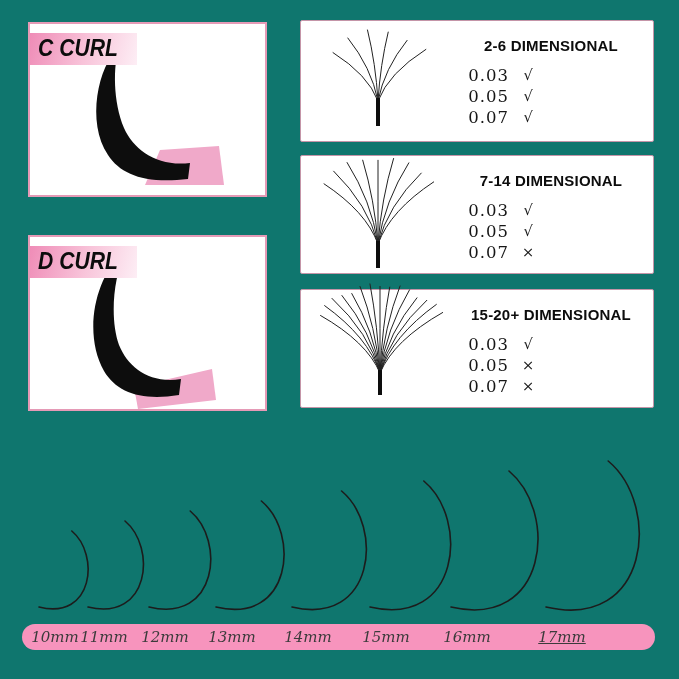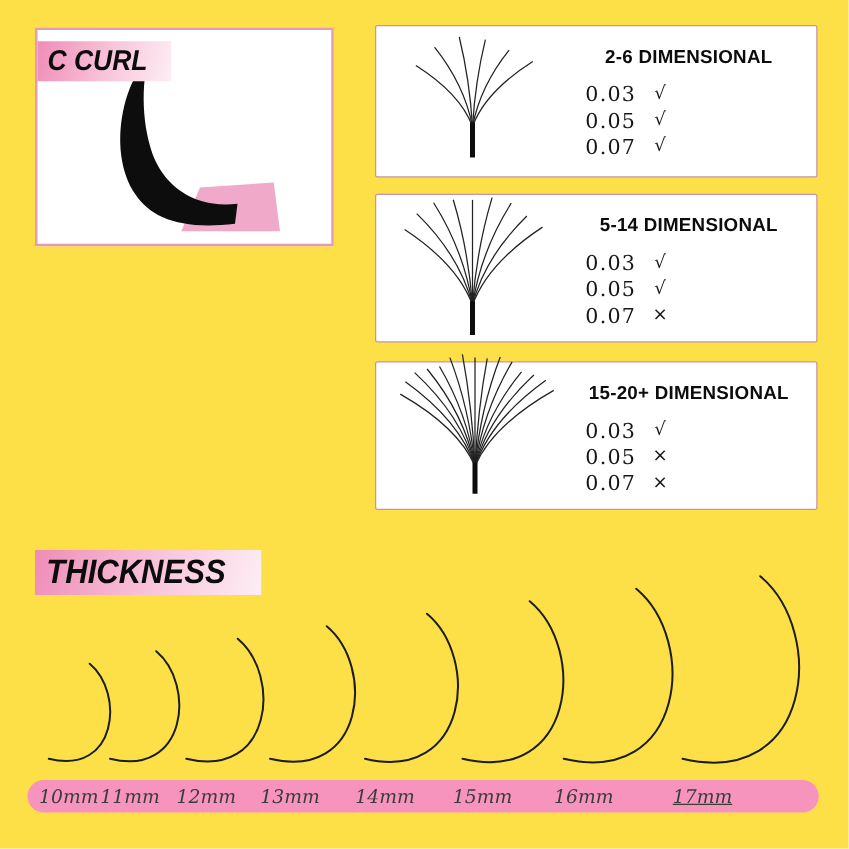--- a/index.html
+++ b/index.html
@@ -1,17 +1,17 @@
 <!DOCTYPE html>
 <html style="--bar-pink: #f794bd; --tape-pink: #f0a9c9; --card-border: #c495a8; --card-border-strong: #e59ab6; --label-gradient-start: #ef8cb7; --label-gradient-end: #fdeef5; --lash-black: #0d0d0d;"><head>
 <meta charset="utf-8">
 <style>
   html,body{margin:0;padding:0;background:#ffffff;}
   .canvas{
-    position:relative;width:679px;height:679px;background:#fde047;
+    position:relative;width:679px;height:679px;background:#0f766e;
     font-family:"Liberation Sans",sans-serif;overflow:hidden;
   }
   
   .curl-card{
     position:absolute;left:28px;width:235px;background:#fff;
     border:2px solid var(--card-border-strong,#e59ab6);
   }
   .curl-card svg{position:absolute;left:0;top:0;width:100%;height:100%;}
   .tape{fill:var(--tape-pink,#f0a9c9);}
   .lash-solid{fill:var(--lash-black,#0d0d0d);}
@@ -58,20 +58,28 @@
 
   <section class="curl-card" style="top:22px;height:171px;">
     <svg viewBox="0 0 235 171" aria-hidden="true">
       <polygon class="tape" points="115,161 194,161 189,122 130,126"></polygon>
       <path class="lash-solid" d="M 89,23 C 68,42 56,98 78,131 C 91,151 116,160 158,155 L 160,139
                C 127,143 104,126 94,104 C 83,78 83,42 89,23 Z"></path>
     </svg>
     <span class="pill-label curl-label"><span class="tx">C CURL</span></span>
   </section>
 
+  <section class="curl-card" style="top:235px;height:172px;">
+    <svg viewBox="0 0 235 172" aria-hidden="true">
+      <polygon class="tape" points="104,150 182,132 186,163 108,172"></polygon>
+      <path class="lash-solid" d="M 97,13 C 66,35 52,95 74,134 C 87,156 112,164 149,158 L 151,142
+               C 119,147 98,130 89,108 C 79,80 84,35 97,13 Z"></path>
+    </svg>
+    <span class="pill-label curl-label"><span class="tx">D CURL</span></span>
+  </section>
 
   <section class="dim-card" style="top:20px;height:120px;">
     <svg class="fan" viewBox="0 0 160 120" aria-hidden="true">
         <path d="M 77 80 Q 67.0 53.8 31.7 31.4" fill="none" stroke="#222" stroke-width="1"></path>
         <path d="M 77 80 Q 70.3 46.4 46.6 16.7" fill="none" stroke="#222" stroke-width="1"></path>
         <path d="M 77 80 Q 74.7 42.6 66.4 8.6" fill="none" stroke="#222" stroke-width="1"></path>
         <path d="M 77 80 Q 79.3 43.7 87.3 10.7" fill="none" stroke="#222" stroke-width="1"></path>
         <path d="M 77 80 Q 83.4 47.6 106.3 19.1" fill="none" stroke="#222" stroke-width="1"></path>
         <path d="M 77 80 Q 87.6 52.1 125.2 28.2" fill="none" stroke="#222" stroke-width="1"></path>
         <line x1="77" y1="105" x2="77" y2="77" stroke="#0d0d0d" stroke-width="4"></line>
@@ -102,21 +110,21 @@
         <path d="M 77 88 Q 70.2 44.7 45.9 6.2" fill="none" stroke="#222" stroke-width="1"></path>
         <path d="M 77 88 Q 73.6 43.8 61.6 3.8" fill="none" stroke="#222" stroke-width="1"></path>
         <path d="M 77 88 Q 77.0 44.3 77.0 3.9" fill="none" stroke="#222" stroke-width="1"></path>
         <path d="M 77 88 Q 80.4 42.9 92.7 2.1" fill="none" stroke="#222" stroke-width="1"></path>
         <path d="M 77 88 Q 83.8 44.9 108.0 6.5" fill="none" stroke="#222" stroke-width="1"></path>
         <path d="M 77 88 Q 86.6 50.0 120.5 16.8" fill="none" stroke="#222" stroke-width="1"></path>
         <path d="M 77 88 Q 89.3 54.5 133.0 25.7" fill="none" stroke="#222" stroke-width="1"></path>
         <line x1="77" y1="112" x2="77" y2="85" stroke="#0d0d0d" stroke-width="4"></line>
       </svg>
     <div class="dim-content">
-      <div class="dim-title">5-14 DIMENSIONAL</div>
+      <div class="dim-title">7-14 DIMENSIONAL</div>
       <div class="dim-rows">
           <div class="row">
             <span class="size">0.03</span>
             <span class="mark">√</span>
           </div>
           <div class="row">
             <span class="size">0.05</span>
             <span class="mark">√</span>
           </div>
           <div class="row">
@@ -158,21 +166,20 @@
             <span class="mark">×</span>
           </div>
           <div class="row">
             <span class="size">0.07</span>
             <span class="mark">×</span>
           </div>
         </div>
     </div>
   </section>
 
-  <span class="pill-label thickness-label"><span class="tx">THICKNESS</span></span>
 
   <svg id="thickness-svg" viewBox="0 0 679 679" aria-hidden="true">
       <path d="M 71.8 531.0 C 99.8 554.4 93.6 620.7 39 607" fill="none" stroke="#1c1c1c" stroke-width="1.6" stroke-linecap="round"></path>
       <path d="M 125.0 521.0 C 156.6 547.4 149.6 622.2 88 607" fill="none" stroke="#1c1c1c" stroke-width="1.6" stroke-linecap="round"></path>
       <path d="M 190.2 511.0 C 225.4 540.4 217.6 623.7 149 607" fill="none" stroke="#1c1c1c" stroke-width="1.6" stroke-linecap="round"></path>
       <path d="M 261.4 501.0 C 300.2 533.4 291.6 625.2 216 607" fill="none" stroke="#1c1c1c" stroke-width="1.6" stroke-linecap="round"></path>
       <path d="M 341.6 491.0 C 384.0 526.4 374.6 626.7 292 607" fill="none" stroke="#1c1c1c" stroke-width="1.6" stroke-linecap="round"></path>
       <path d="M 423.8 481.0 C 469.8 519.4 459.6 628.2 370 607" fill="none" stroke="#1c1c1c" stroke-width="1.6" stroke-linecap="round"></path>
       <path d="M 509.0 471.0 C 558.6 512.4 547.6 629.7 451 607" fill="none" stroke="#1c1c1c" stroke-width="1.6" stroke-linecap="round"></path>
       <path d="M 608.2 461.0 C 661.4 505.4 649.6 631.2 546 607" fill="none" stroke="#1c1c1c" stroke-width="1.6" stroke-linecap="round"></path>

